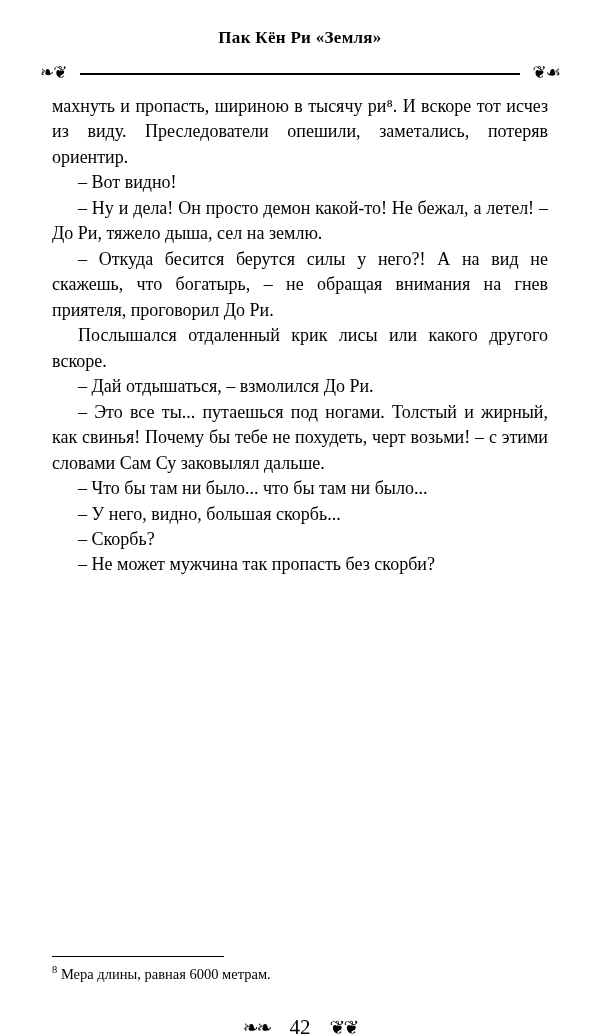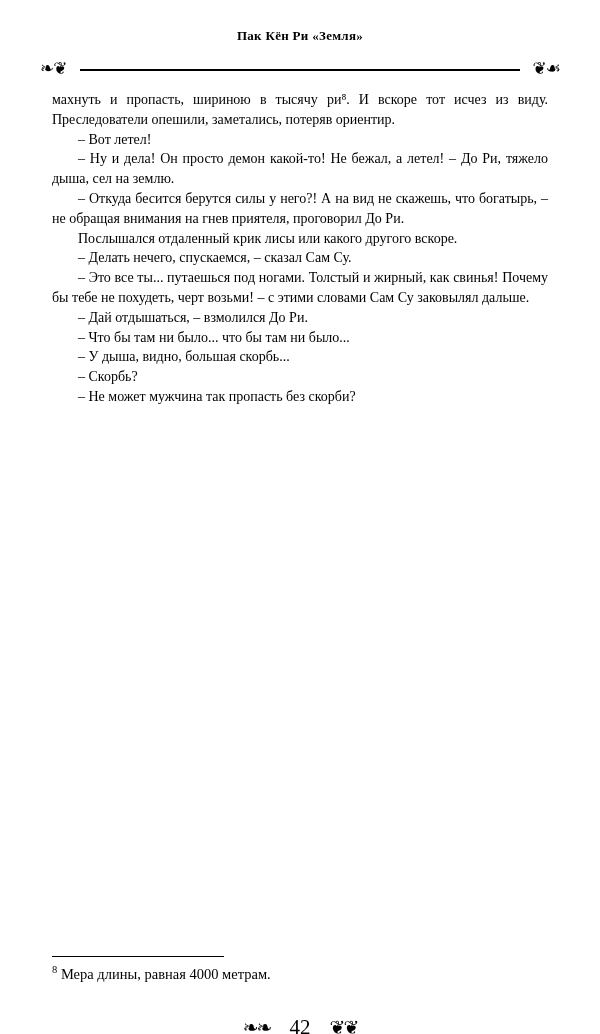--- a/index.html
+++ b/index.html
@@ -18,21 +18,21 @@
   .page {
     width: 600px;
     height: 1034px;
     position: relative;
     box-sizing: border-box;
     padding: 0;
   }
   .running-head {
     text-align: center;
     font-family: "Liberation Serif", serif;
-    font-size: 13px;
+    font-size: 17px;
     font-weight: bold;
     letter-spacing: 0.3px;
     margin-top: 28px;
     margin-bottom: 0;
   }
   .rule-ornament {
     position: relative;
     width: 520px;
     margin: 14px auto 0 auto;
     height: 22px;
@@ -52,21 +52,21 @@
     line-height: 22px;
     color: #000;
     letter-spacing: -1px;
   }
   .rule-ornament .orn.left { left: 0px; }
   .rule-ornament .orn.right { right: 0px; }
 
   .body-text {
     width: 496px;
     margin: 10px auto 0 auto;
-    font-size: 14px;
+    font-size: 18px;
     line-height: 1.415;
     text-align: justify;
     text-justify: inter-word;
     hyphens: manual;
   }
   .body-text p {
     margin: 0;
     text-indent: 26px;
   }
   .body-text p.noindent {
@@ -124,37 +124,36 @@
   <div class="running-head">Пак Кён Ри «Земля»</div>
 
   <div class="rule-ornament">
     <span class="orn left">❧❦</span>
     <div class="line"></div>
     <span class="orn right">❦☙</span>
   </div>
 
   <div class="body-text">
     <p class="noindent">махнуть и пропасть, шириною в тысячу ри⁸. И вскоре тот исчез из виду. Преследователи опешили, заметались, потеряв ориентир.</p>
-    <p>– Вот летел!</p>
+    <p>– Вот видно!</p>
     <p>– Ну и дела! Он просто демон какой-то! Не бежал, а летел! – До Ри, тяжело дыша, сел на землю.</p>
     <p>– Откуда бесится берутся силы у него?! А на вид не скажешь, что богатырь, – не обращая внимания на гнев приятеля, проговорил До Ри.</p>
     <p>Послышался отдаленный крик лисы или какого другого вскоре.</p>
-    <p>– Делать нечего, спускаемся, – сказал Сам Су.</p>
+    <p>– Дай отдышаться, – взмолился До Ри.</p>
     <p>– Это все ты... путаешься под ногами. Толстый и жирный, как свинья! Почему бы тебе не похудеть, черт возьми! – с этими словами Сам Су заковылял дальше.</p>
-    <p>– Дай отдышаться, – взмолился До Ри.</p>
     <p>– Что бы там ни было...  что бы там ни было...</p>
-    <p>– У дыша, видно, большая скорбь...</p>
+    <p>– У него, видно, большая скорбь...</p>
     <p>– Скорбь?</p>
     <p>– Не может мужчина так пропасть без скорби?</p>
   </div>
 
   <div class="footnote-area">
     <div class="footnote-rule"></div>
     <div class="footnote-text">
-      <span class="fn-marker">8</span><span> Мера длины, равная 4000 метрам.</span>
+      <span class="fn-marker">8</span><span> Мера длины, равная 6000 метрам.</span>
     </div>
   </div>
 
   <div class="page-footer">
     <span class="fleur">❧❧</span>
     <span class="folio">42</span>
     <span class="fleur">❦❦</span>
   </div>
 
 </div>

